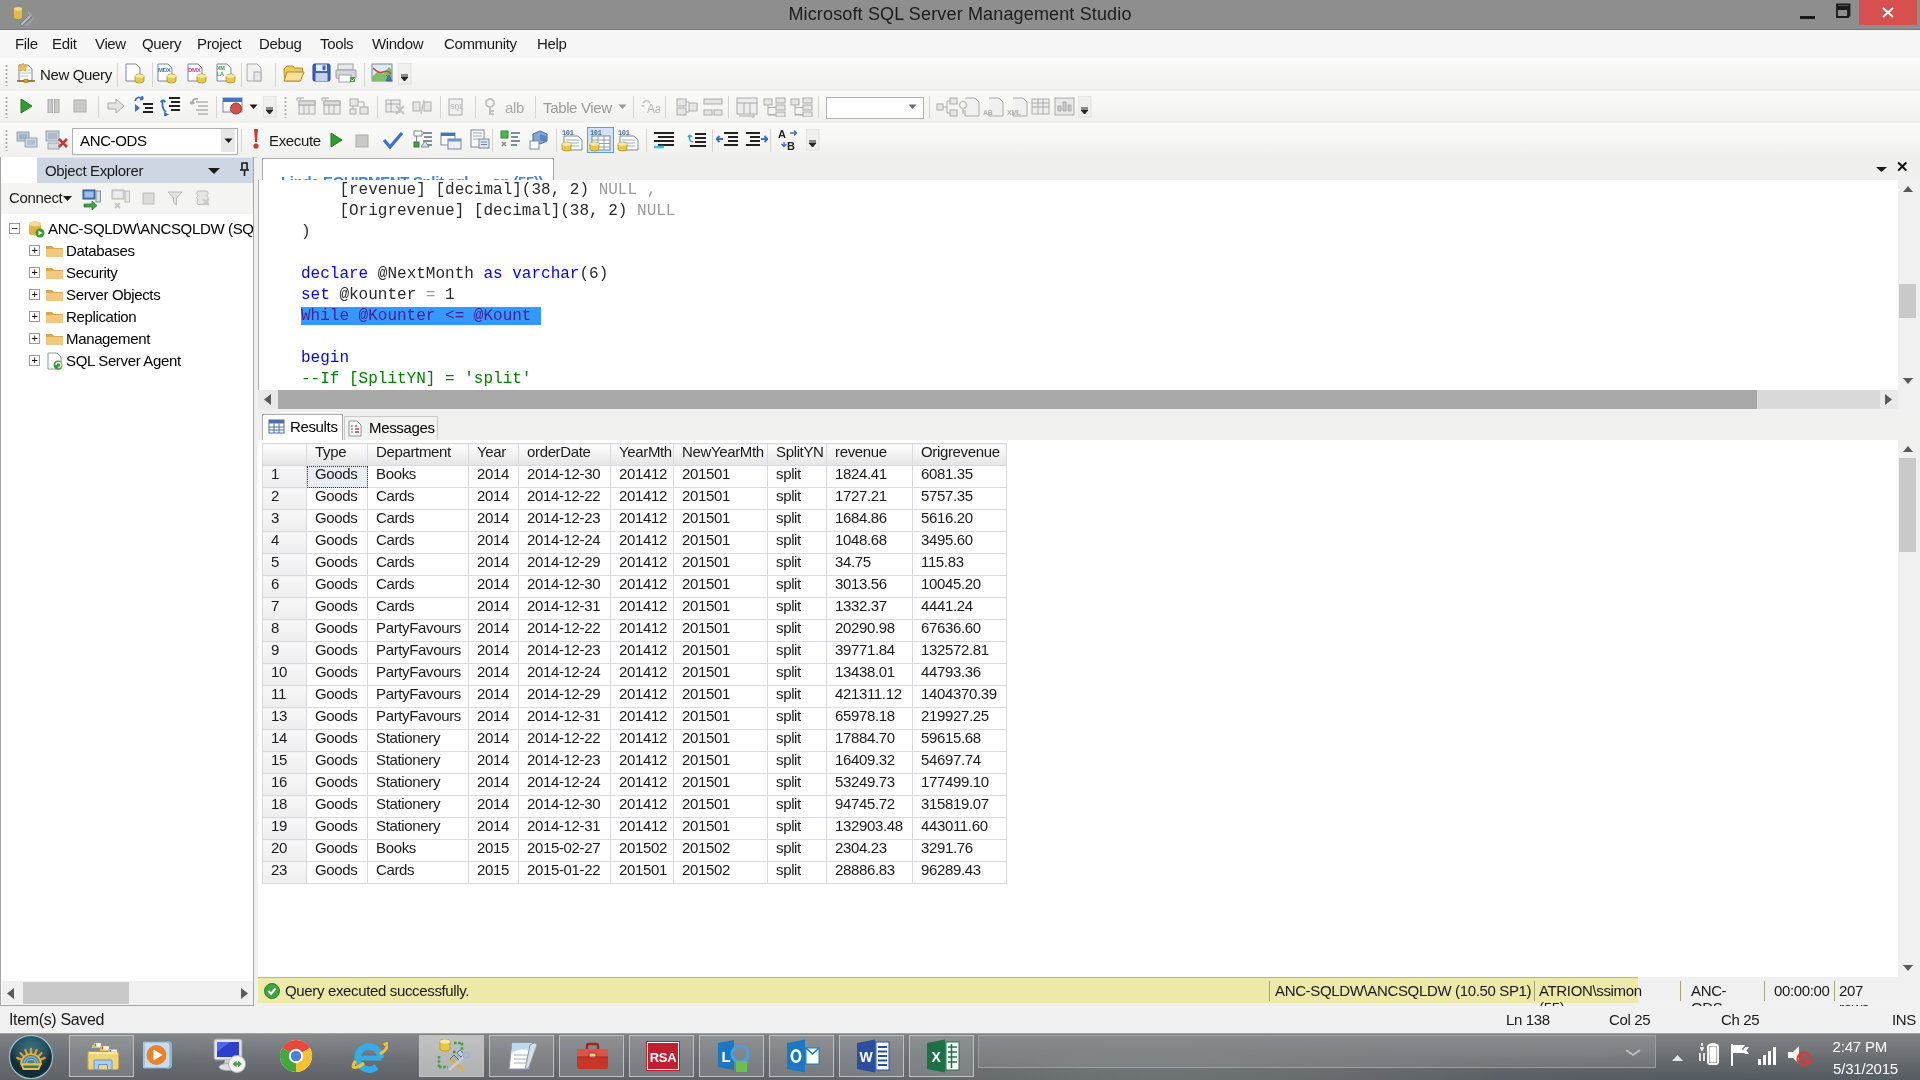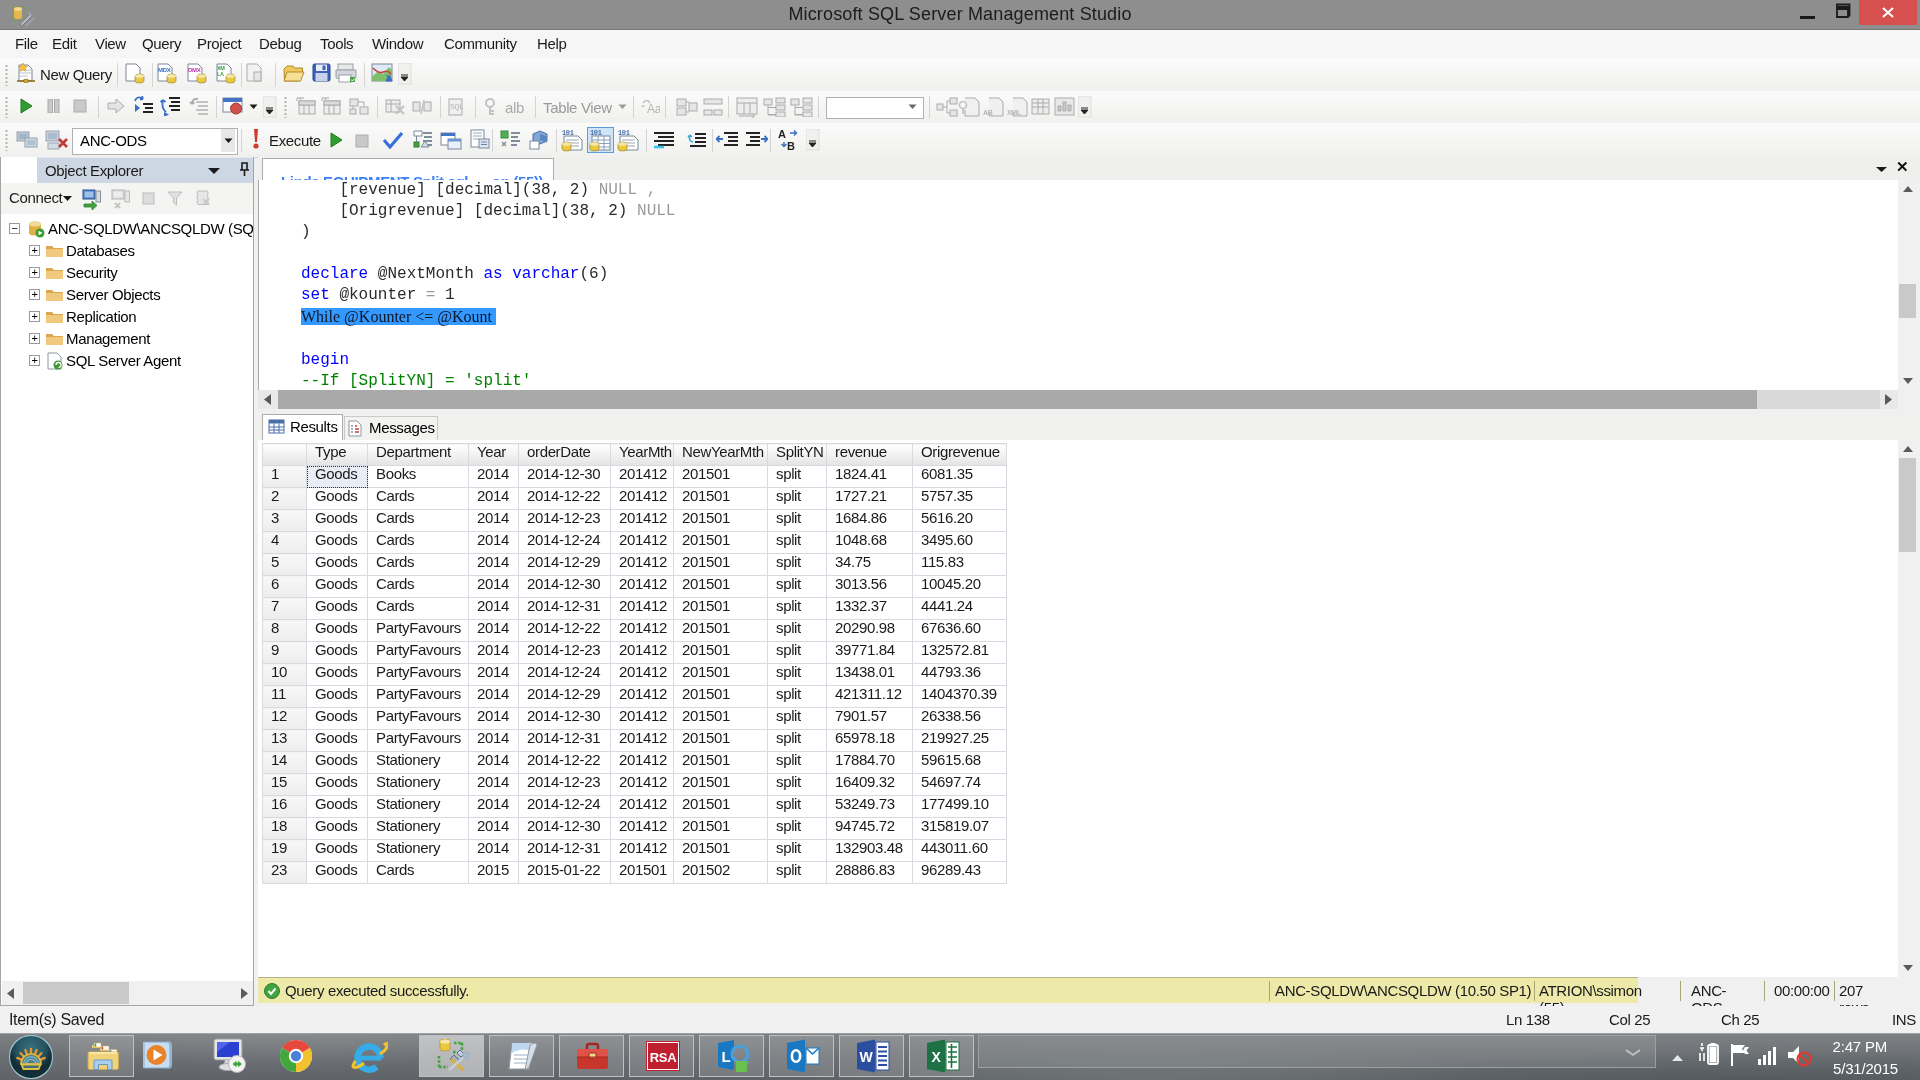--- a/index.html
+++ b/index.html
@@ -33,21 +33,21 @@
 .pm{position:absolute;width:11px;height:11px;background:#fff;border:1px solid #9A9A9A;font-size:11px;line-height:9px;text-align:center;color:#000;box-sizing:border-box;}
 #oe-hscroll{left:1px;top:824px;width:251px;height:24px;background:#F0F0F0;}
 
 #tabstrip{left:258px;top:157px;width:1662px;height:23px;background:#EFEFED;}
 #edtab{left:4px;top:1px;height:22px;background:#fff;border:1px solid #ABABAB;border-bottom:none;font-weight:bold;font-size:15px;color:#3b82f6;padding:14px 10px 0 18px;}
 #editor{left:258px;top:180px;width:1640px;height:210px;background:#fff;border-left:1px solid #A8A8A8;box-sizing:border-box;}
 #code{position:absolute;left:42px;top:0px;font-family:"Liberation Mono",monospace;font-size:16px;line-height:21px;white-space:pre;color:#2b2b2b;letter-spacing:0;}
 .kw{color:#0000FF;}
 .cm{color:#008000;}
 .gy{color:#9a9a9a;}
-.sel{background:#3399FF;color:#0f172a;font-family:Liberation Serif, serif;}
+.sel{background:#3399FF;color:#4c1d95;}
 #ed-vscroll{left:1898px;top:180px;width:19px;height:210px;background:#F0F0F0;}
 #ed-hscroll{left:258px;top:390px;width:1640px;height:19px;background:#E9E9E9;}
 
 #res-tabs{left:258px;top:412px;width:1662px;height:28px;background:#F0F0EE;}
 #grid{left:258px;top:440px;width:1640px;height:537px;background:#fff;overflow:hidden;padding-top:3px;box-sizing:border-box;}
 #grid table{border-collapse:collapse;margin-left:4px;font-size:15px;color:#1a1a1a;table-layout:fixed;}
 #grid td,#grid th{border:1px solid #D7DBE1;padding:0 0 0 8px;height:21px;text-align:left;font-weight:normal;overflow:hidden;white-space:nowrap;vertical-align:top;line-height:16.5px;}
 #grid th{background:linear-gradient(#FFFFFF,#E4E4E4);}
 #grid td.rn{background:linear-gradient(#F8F8F8,#EDEDED);}
 #grid td.selcell{outline:1px dotted #333;outline-offset:-1px;background:#E9EEF6;}
@@ -765,32 +765,20 @@
           <td>PartyFavours</td>
           <td>2014</td>
           <td>2014-12-29</td>
           <td>201412</td>
           <td>201501</td>
           <td>split</td>
           <td>421311.12</td>
           <td>1404370.39</td>
         </tr>
         <tr>
-          <td class="rn">12</td>
-          <td>Goods</td>
-          <td>PartyFavours</td>
-          <td>2014</td>
-          <td>2014-12-30</td>
-          <td>201412</td>
-          <td>201501</td>
-          <td>split</td>
-          <td>7901.57</td>
-          <td>26338.56</td>
-        </tr>
-        <tr>
           <td class="rn">13</td>
           <td>Goods</td>
           <td>PartyFavours</td>
           <td>2014</td>
           <td>2014-12-31</td>
           <td>201412</td>
           <td>201501</td>
           <td>split</td>
           <td>65978.18</td>
           <td>219927.25</td>
@@ -847,20 +835,32 @@
           <td class="rn">19</td>
           <td>Goods</td>
           <td>Stationery</td>
           <td>2014</td>
           <td>2014-12-31</td>
           <td>201412</td>
           <td>201501</td>
           <td>split</td>
           <td>132903.48</td>
           <td>443011.60</td>
+        </tr>
+        <tr>
+          <td class="rn">20</td>
+          <td>Goods</td>
+          <td>Books</td>
+          <td>2015</td>
+          <td>2015-02-27</td>
+          <td>201502</td>
+          <td>201502</td>
+          <td>split</td>
+          <td>2304.23</td>
+          <td>3291.76</td>
         </tr>
         <tr>
           <td class="rn">23</td>
           <td>Goods</td>
           <td>Cards</td>
           <td>2015</td>
           <td>2015-01-22</td>
           <td>201501</td>
           <td>201502</td>
           <td>split</td>

